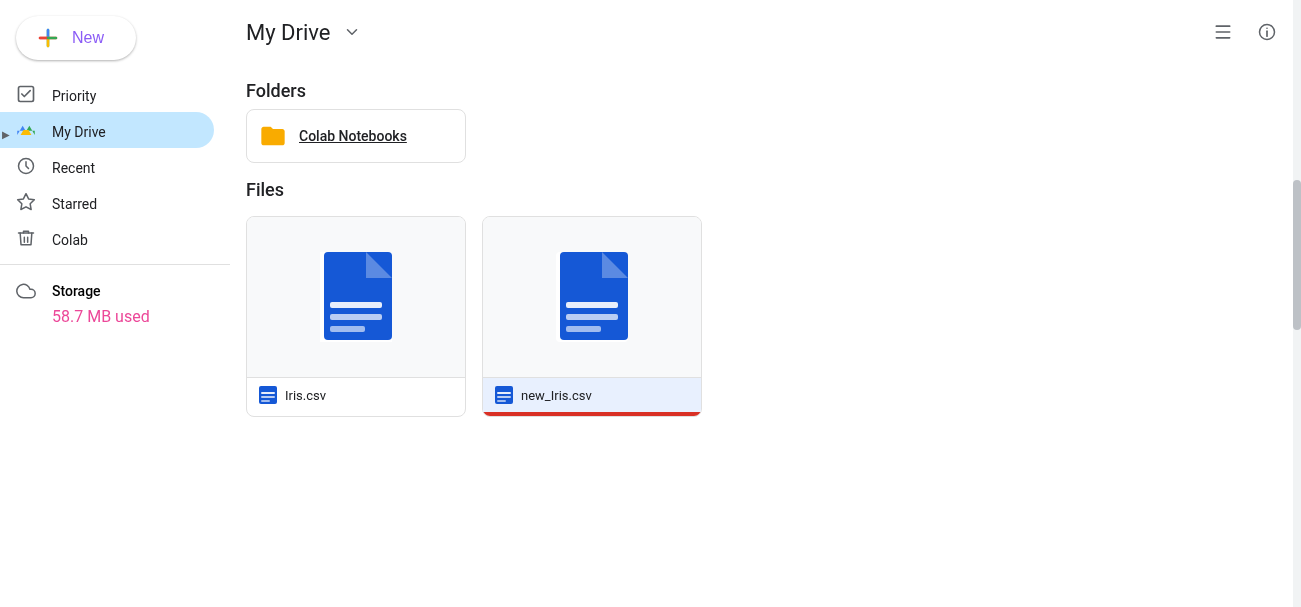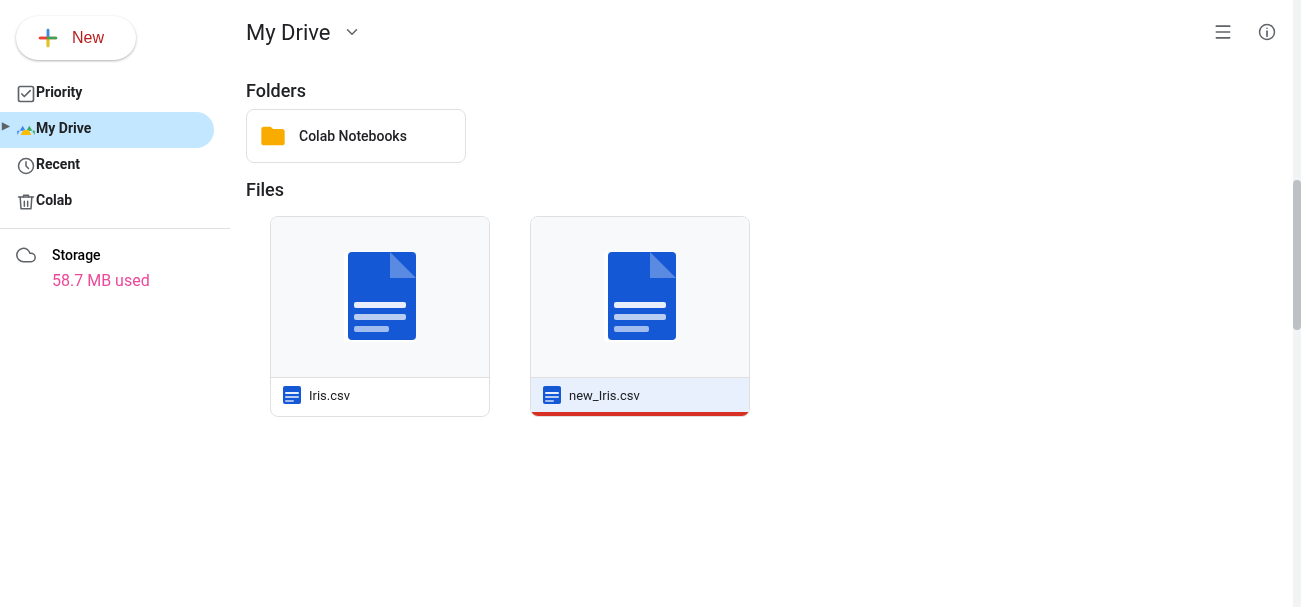--- a/index.html
+++ b/index.html
@@ -31,43 +31,44 @@
       gap: 12px;
       margin: 8px 16px 16px 16px;
       padding: 10px 20px;
       border-radius: 50px;
       border: none;
       background: #fff;
       cursor: pointer;
       box-shadow: 0 1px 3px rgba(0,0,0,0.2), 0 1px 2px rgba(0,0,0,0.12);
       font-size: 16px;
       font-weight: 500;
-      color: #b91c1c;
+      color: #8b5cf6;
       width: 120px;
     }
 
     .plus-icon {
       display: flex;
       align-items: center;
       justify-content: center;
       width: 24px;
       height: 24px;
     }
 
     .plus-svg { width: 24px; height: 24px; }
 
     .nav-item {
       display: flex;
-      align-items: flex-start;
+      align-items: flex-end;
+      gap: 16px;
       padding: 8px 12px 8px 16px;
       border-radius: 0 50px 50px 0;
       margin-right: 16px;
       cursor: pointer;
       font-size: 14px;
-      font-weight: 700;
+      font-weight: 400;
       color: #202124;
       position: relative;
     }
     .nav-item.active {
       background: #c2e7ff;
     }
 
     .nav-item .chevron {
       position: absolute;
       left: 2px;
@@ -186,20 +187,21 @@
       font-weight: 500;
       color: #202124;
       padding: 16px 0 8px 0;
     }
 
     
     .folders-row {
       display: flex;
       flex-wrap: wrap;
       gap: 8px;
+      text-decoration: underline;
     }
 
     .folder-card {
       display: flex;
       align-items: center;
       gap: 12px;
       border: 1px solid #e0e0e0;
       border-radius: 8px;
       padding: 12px 20px 12px 12px;
       cursor: pointer;
@@ -229,21 +231,20 @@
 
     .file-card {
       width: 220px;
       border: 1px solid #e0e0e0;
       border-radius: 8px;
       overflow: hidden;
       cursor: pointer;
       background: #fff;
       display: flex;
       flex-direction: column;
-      margin-left: 24px;
     }
 
     .file-preview {
       height: 160px;
       display: flex;
       align-items: center;
       justify-content: center;
       background: #f8f9fa;
     }
 
@@ -351,20 +352,28 @@
   <div class="nav-item">
     <span class="nav-icon">
       <svg width="20" height="20" viewBox="0 0 24 24" fill="none">
         <circle cx="12" cy="12" r="9" stroke="#5f6368" stroke-width="1.8"></circle>
         <polyline points="12,7 12,12 15,15" stroke="#5f6368" stroke-width="1.8" stroke-linecap="round" stroke-linejoin="round"></polyline>
       </svg>
     </span>
     <span class="nav-label">Recent</span>
   </div>
 
+  <div class="nav-item">
+    <span class="nav-icon">
+      <svg width="20" height="20" viewBox="0 0 24 24" fill="none">
+        <polygon points="12,2 15.09,8.26 22,9.27 17,14.14 18.18,21.02 12,17.77 5.82,21.02 7,14.14 2,9.27 8.91,8.26" stroke="#5f6368" stroke-width="1.8" stroke-linejoin="round"></polygon>
+      </svg>
+    </span>
+    <span class="nav-label">Starred</span>
+  </div>
 
   <div class="nav-item">
     <span class="nav-icon">
       <svg width="20" height="20" viewBox="0 0 24 24" fill="none">
         <polyline points="3,6 5,6 21,6" stroke="#5f6368" stroke-width="1.8" stroke-linecap="round"></polyline>
         <path d="M19 6l-1 14H6L5 6" stroke="#5f6368" stroke-width="1.8" stroke-linecap="round" stroke-linejoin="round"></path>
         <path d="M10 11v6M14 11v6" stroke="#5f6368" stroke-width="1.8" stroke-linecap="round"></path>
         <path d="M9 6V4h6v2" stroke="#5f6368" stroke-width="1.8" stroke-linecap="round" stroke-linejoin="round"></path>
       </svg>
     </span>

